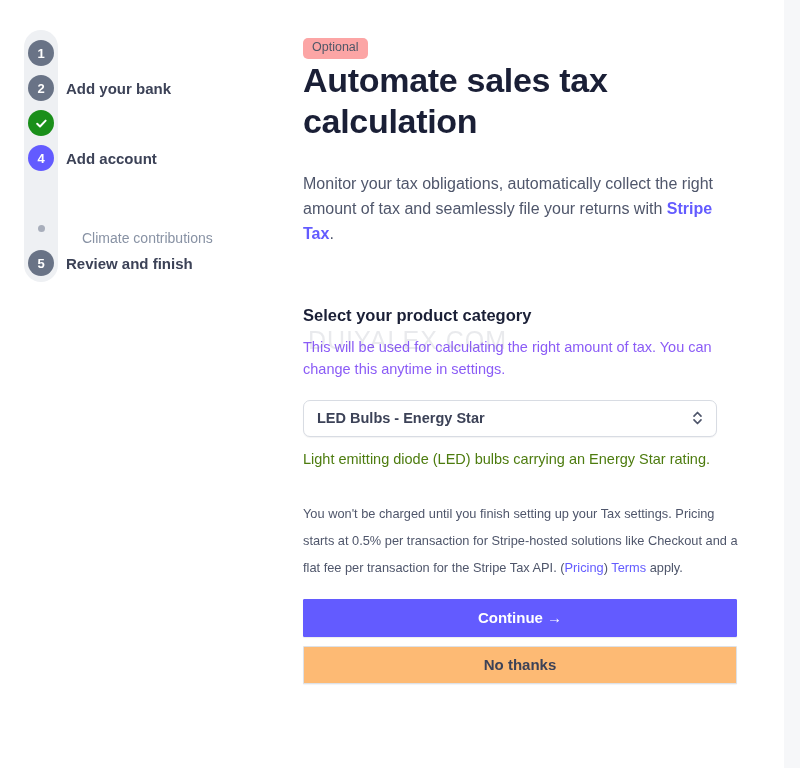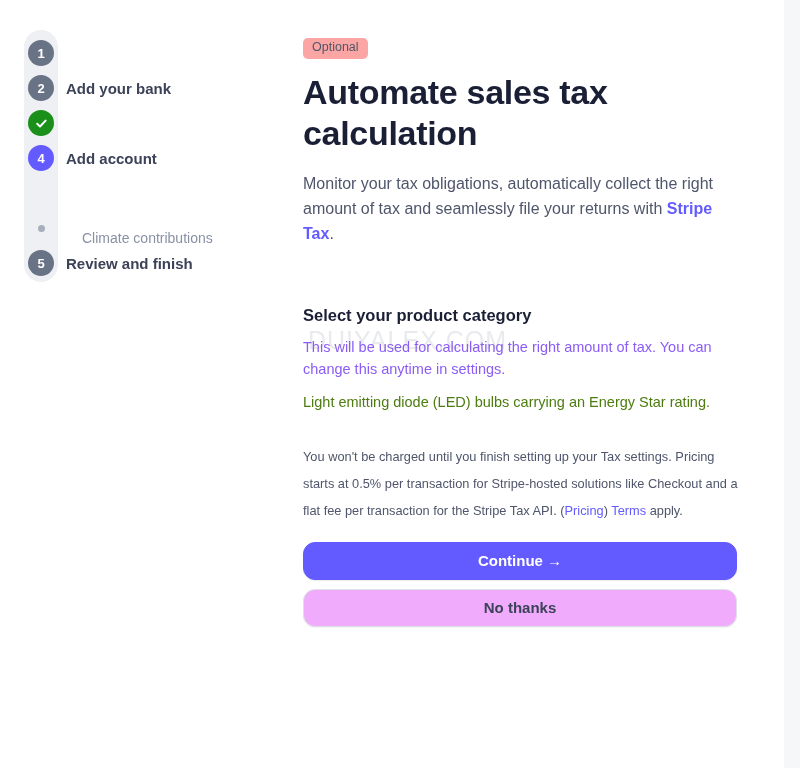--- a/index.html
+++ b/index.html
@@ -111,30 +111,30 @@
     margin-top: 38px;
     padding: 3px 9px 4px;
     background: #fca5a5;
     color: #4f5767;
     border-radius: 5px;
     font-size: 12.5px;
     font-weight: 400;
     line-height: 1.1;
   }
   h1.title {
-    margin: 13px 0 0 0;
+    margin: 1px 0 0 0;
     font-size: 34px;
     line-height: 41px;
     font-weight: 700;
     color: #1a1f36;
     letter-spacing: -0.3px;
     max-width: 330px;
   }
   p.lede {
-    margin: 17px 0 0 0;
+    margin: 29px 0 0 0;
     font-size: 16px;
     line-height: 25px;
     color: #4f566b;
     max-width: 438px;
   }
   a.link {
     color: #635bff;
     text-decoration: none;
     font-weight: 600;
   }
@@ -193,38 +193,38 @@
     line-height: 27px;
     color: #4f566b;
     max-width: 436px;
   }
   .fineprint a { font-weight: 400; }
   .btn {
     display: block;
     width: 434px;
     height: 38px;
     margin-top: 18px;
-    border-radius: 12px;
+    border-radius: 1px;
     font-family: "Liberation Sans", sans-serif;
     font-size: 15px;
     font-weight: 700;
     cursor: pointer;
     border: 1px solid transparent;
     text-align: center;
     line-height: 1;
   }
   .btn-primary {
     background: #635bff;
     color: #ffffff;
     border-color: #635bff;
     box-shadow: 0 1px 1px rgba(16,24,40,0.08);
   }
   .btn-secondary {
     margin-top: 9px;
-    background: #f0abfc;
+    background: #fdba74;
     color: #3c4257;
     border-color: #dde1e7;
     box-shadow: 0 1px 1px rgba(16,24,40,0.05);
   }
 </style>
 </head>
 <body>
 
 <div id="page">
 
@@ -276,20 +276,31 @@
     <h1 class="title">Automate sales tax calculation</h1>
 
     <p class="lede">
       <span>Monitor your tax obligations, automatically collect the right amount of tax and seamlessly file your returns with </span><a class="link" href="#">Stripe Tax</a><span>.</span>
     </p>
 
     <h2 class="section-title">Select your product category</h2>
 
     <p class="section-sub">This will be used for calculating the right amount of tax. You can change this anytime in settings.</p>
 
+    <div class="select-wrap">
+      <select class="category">
+        <option>LED Bulbs - Energy Star</option>
+      </select>
+      <span class="select-caret">
+        <svg width="13" height="17" viewBox="0 0 13 17" aria-hidden="true">
+          <path d="M3 6.6 L6.5 3 L10 6.6" fill="none" stroke="#4f566b" stroke-width="1.7" stroke-linecap="round" stroke-linejoin="round"></path>
+          <path d="M3 10.4 L6.5 14 L10 10.4" fill="none" stroke="#4f566b" stroke-width="1.7" stroke-linecap="round" stroke-linejoin="round"></path>
+        </svg>
+      </span>
+    </div>
 
     <p class="help">Light emitting diode (LED) bulbs carrying an Energy Star rating.</p>
 
     <p class="fineprint">
       <span>You won't be charged until you finish setting up your Tax settings. Pricing starts at 0.5% per transaction for Stripe-hosted solutions like Checkout and a flat fee per transaction for the Stripe Tax API. (</span><a class="link" href="#">Pricing</a><span>) </span><a class="link" href="#">Terms</a><span> apply.</span>
     </p>
 
     <button class="btn btn-primary">Continue  →</button>
 
     <button class="btn btn-secondary">No thanks</button>

